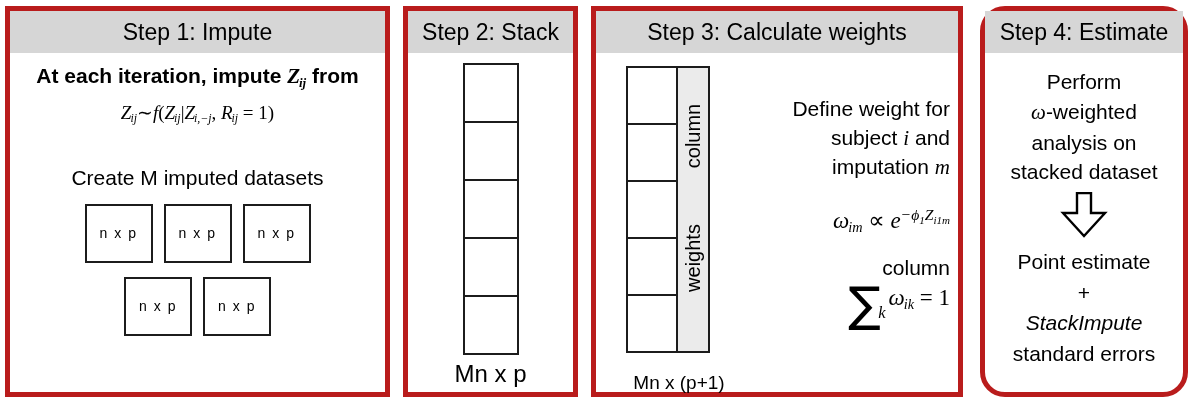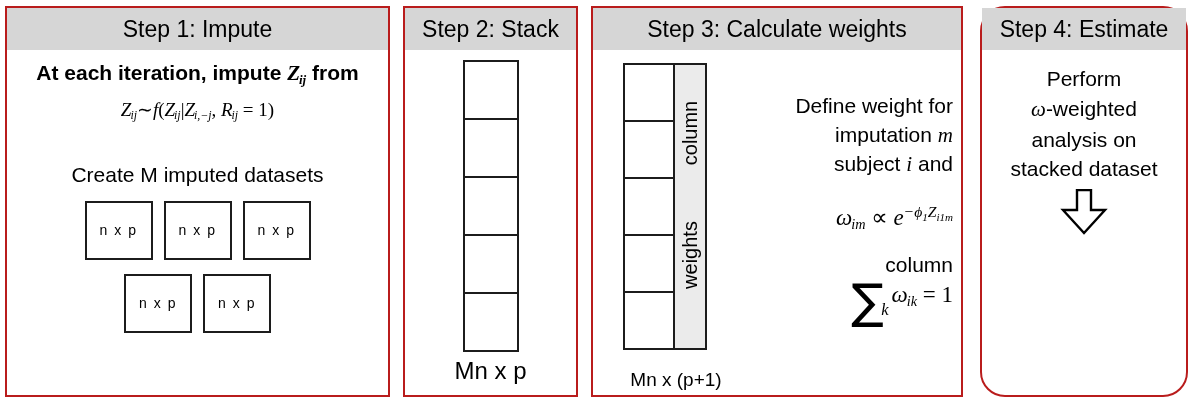--- a/index.html
+++ b/index.html
@@ -2,21 +2,21 @@
 <html><head>
 <meta charset="utf-8">
 <style>
   html,body { margin:0; padding:0; background:#ffffff; }
   body {
     width:1196px; height:403px; position:relative; overflow:hidden;
     font-family:"Liberation Sans", sans-serif; color:#000;
   }
   .panel {
     position:absolute; top:6px; height:391px; box-sizing:border-box;
-    border:2px solid #b91c1c; background:#fff;
+    border:5px solid #b91c1c; background:#fff;
   }
   #panel1 { left:5px;   width:385px; }
   #panel2 { left:403px; width:175px; }
   #panel3 { left:591px; width:372px; }
   #panel4 { left:980px; width:208px;border-radius:25px; }
 
   .panel-header {
     height:42px; background:#d6d6d6; display:flex; align-items:center;
     justify-content:center; font-size:23px;
   }
@@ -126,22 +126,22 @@
         <div class="strip">
           <span class="strip-word top">column</span>
           <span class="strip-word bottom">weights</span>
         </div>
       </div>
       <div class="p3-dim">Mn x (p+1)</div>
     </div>
     <div class="p3-right">
       <div class="p3-define">
         <div><span class="tk-t">Define weight for</span></div>
+        <div><span class="tk-t">subject </span><span class="tk-i">i</span><span class="tk-t"> and</span></div>
         <div><span class="tk-t">imputation </span><span class="tk-i">m</span></div>
-        <div><span class="tk-t">subject </span><span class="tk-i">i</span><span class="tk-t"> and</span></div>
       </div>
       <div class="p3-wformula"><span class="tk-i">ω</span><span class="tk-sub">im</span><span class="tk-r"> ∝ </span><span class="tk-i">e</span><span class="tk-sup">−</span><span class="tk-sup">ϕ</span><span class="tk-supsub">1</span><span class="tk-sup">Z</span><span class="tk-supsub">i1m</span></div>
       <div class="p3-where">column</div>
       <div class="p3-sum"><span class="tk-sigma">∑</span><span class="tk-sigmasub">k</span><span class="tk-i">ω</span><span class="tk-sub">ik</span><span class="tk-r"> = 1</span></div>
     </div>
   </div>
 </div>
 
 <div class="panel" id="panel4">
   <div class="panel-header">Step 4: Estimate</div>
@@ -150,14 +150,20 @@
       <div><span class="tk-t">Perform</span></div>
       <div><span class="tk-i">ω</span><span class="tk-t">-weighted</span></div>
       <div><span class="tk-t">analysis on</span></div>
       <div><span class="tk-t">stacked dataset</span></div>
     </div>
     <div class="p4-arrow">
       <svg width="48" height="46" viewBox="0 0 48 46" aria-hidden="true">
         <path d="M17 1 L31 1 L31 21 L45 21 L24 44 L3 21 L17 21 Z" fill="#ffffff" stroke="#000000" stroke-width="2.4" stroke-linejoin="miter"></path>
       </svg>
     </div>
+    <div class="p4-result">
+      <div><span class="tk-t">Point estimate</span></div>
+      <div><span class="tk-t">+</span></div>
+      <div><span class="tk-ti">StackImpute</span></div>
+      <div><span class="tk-t">standard errors</span></div>
+    </div>
   </div>
 </div>
 
 </body></html>

